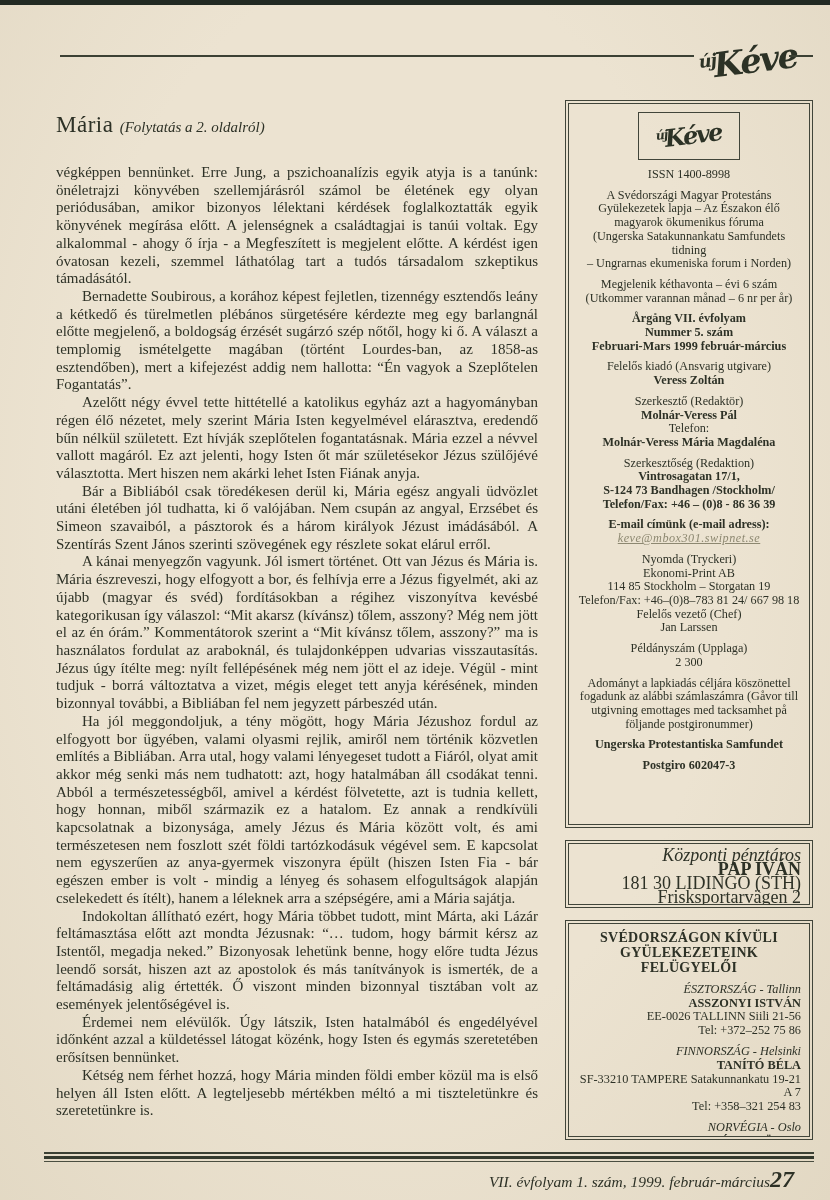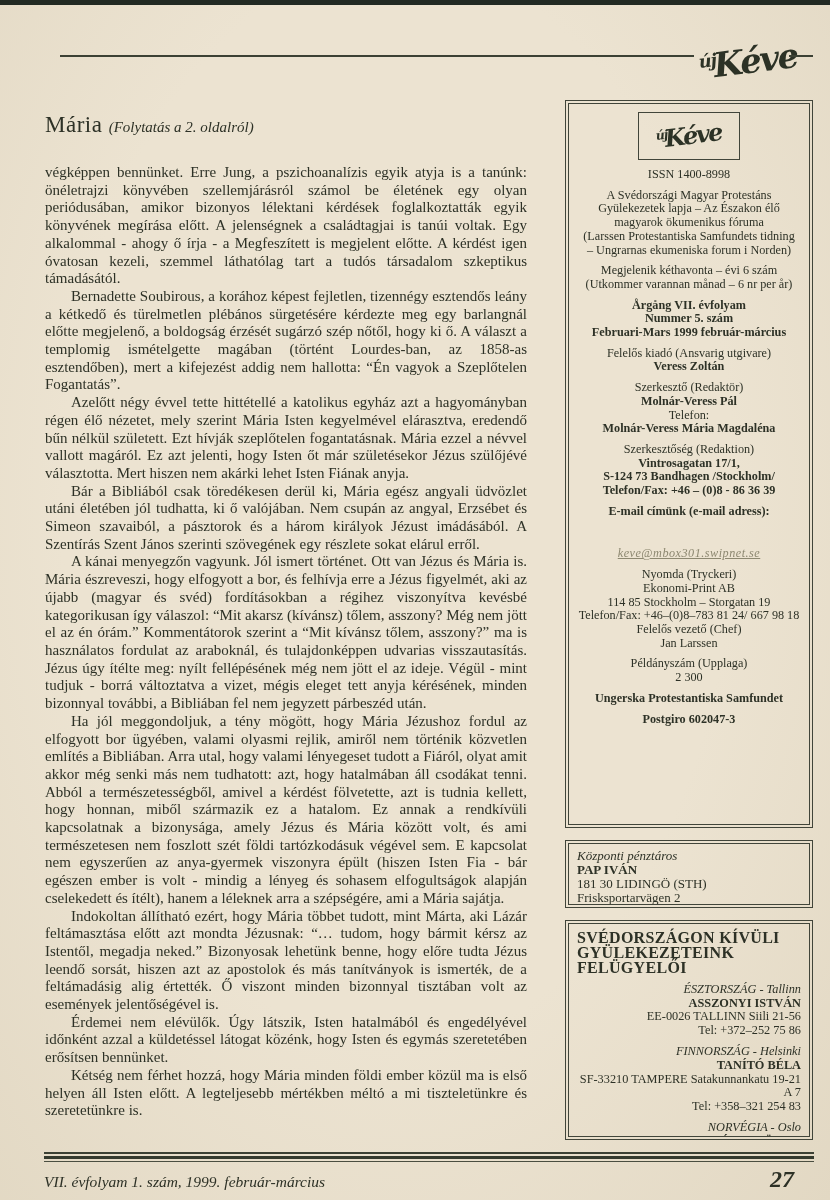--- a/index.html
+++ b/index.html
@@ -14,59 +14,59 @@
   
   .masthead-rule{position:absolute;top:55px;left:60px;width:634px;height:2px;background:#3c4134;}
   .masthead-dash{position:absolute;top:55px;left:789px;width:24px;height:2px;background:#3c4134;}
   .script-logo{font-family:"DejaVu Serif",serif;font-style:italic;font-weight:700;
     transform:rotate(-7deg);display:inline-block;color:#2c3226;line-height:1;}
   .script-logo .lp{font-size:0.52em;position:relative;top:-0.62em;letter-spacing:-1px;}
   .script-logo .lw{letter-spacing:-2px;margin-left:-3px;}
   .masthead-logo{position:absolute;top:44px;left:699px;font-size:34px;}
 
   
-  .article{position:absolute;left:45px;top:112px;width:482px;}
+  .article{position:absolute;left:56px;top:112px;width:482px;}
   .article-title{font-size:23px;letter-spacing:0.5px;}
   .article-title .note{font-size:15px;font-style:italic;letter-spacing:0;}
   .article-body{margin-top:26px;font-size:15px;line-height:17.7px;text-align:justify;font-family:Liberation Serif, serif;}
   .article-body p{margin:0;text-indent:26px;}
   .article-body p.first{text-indent:0;}
 
   
   .dbox{position:absolute;left:565px;width:248px;border:1.5px solid #41453a;padding:2px;box-sizing:border-box;background:transparent;}
   .dbox-inner{border:1px solid #41453a;height:100%;box-sizing:border-box;overflow:hidden;}
   #impressum{top:100px;height:728px;}
   #treasurer{top:840px;height:68px;}
   #supervisors{top:920px;height:220px;}
 
   .imp{padding:5px 6px;text-align:center;font-size:12.2px;line-height:13.7px;}
   .imp .sec{margin:0 0 7px 0;}
   .imp .b{font-weight:700;}
   .logo-frame{width:100px;height:46px;border:1px solid #41453a;margin:3px auto 8px auto;
     display:flex;align-items:center;justify-content:center;}
   .logo-frame .script-logo{font-size:24px;}
-  .email{font-style:italic;color:#8d8871;text-decoration:underline;letter-spacing:0.5px;margin-top:29px;}
-
-  .tre{padding:5px 8px;text-align:left;font-size:13px;line-height:13.9px;}
+  .email{font-style:italic;color:#8d8871;text-decoration:underline;letter-spacing:0.5px;}
+
+  .tre{padding:5px 8px;text-align:right;font-size:18px;line-height:13.9px;}
   .tre .role{font-style:italic;}
   .tre .name{font-weight:700;}
 
   .sup{padding:6px 8px;text-align:left;font-size:12.3px;line-height:13.6px;}
-  .sup .title{font-weight:700;font-size:16px;line-height:15px;margin-bottom:8px;letter-spacing:0.3px;}
+  .sup .title{text-align:center;font-weight:700;font-size:14px;line-height:15px;margin-bottom:8px;letter-spacing:0.3px;}
   .sup .entry{margin-bottom:8px;text-align:right;}
   .sup .region{font-style:italic;}
   .sup .name{font-weight:700;}
 
   
   .footer-rule{position:absolute;left:44px;top:1152px;width:770px;}
   .footer-rule .l1{height:2px;background:#3c4134;margin-bottom:2px;}
   .footer-rule .l2{height:3px;background:#343a2e;margin-bottom:2px;}
   .footer-rule .l3{height:1px;background:#4a4e40;}
   .footer-text{position:absolute;left:44px;top:1166px;width:760px;display:flex;
-    justify-content:space-between;align-items:baseline;}
+    justify-content:flex-end;align-items:baseline;}
   .footer-issue{font-style:italic;font-size:15.5px;}
   .footer-page{font-style:italic;font-weight:700;font-size:24px;padding-right:10px;}
 </style>
 </head>
 <body>
 
 <div class="scan-band-top"></div>
 
 <div class="masthead-rule"></div>
 <div class="masthead-logo script-logo">
@@ -95,21 +95,21 @@
 <div class="dbox" id="impressum">
   <div class="dbox-inner imp">
     <div class="logo-frame">
       <span class="script-logo"><span class="lp">új</span><span class="lw">Kéve</span></span>
     </div>
     <div class="sec">ISSN  1400-8998</div>
     <div class="sec">
       <div>A Svédországi Magyar Protestáns</div>
       <div>Gyülekezetek lapja – Az Északon élő</div>
       <div>magyarok ökumenikus fóruma</div>
-      <div>(Larssen Protestantiska Samfundets tidning</div>
+      <div>(Ungerska Satakunnankatu Samfundets tidning</div>
       <div>– Ungrarnas ekumeniska forum i Norden)</div>
     </div>
     <div class="sec">
       <div>Megjelenik kéthavonta – évi 6 szám</div>
       <div>(Utkommer varannan månad – 6 nr per år)</div>
     </div>
     <div class="sec b">
       <div>Årgång VII. évfolyam</div>
       <div>Nummer 5. szám</div>
       <div>Februari-Mars 1999 február-március</div>
@@ -139,20 +139,21 @@
       <div>Ekonomi-Print AB</div>
       <div>114 85  Stockholm – Storgatan 19</div>
       <div>Telefon/Fax: +46–(0)8–783 81 24/ 667 98 18</div>
       <div>Felelős vezető (Chef)</div>
       <div>Jan Larssen</div>
     </div>
     <div class="sec">
       <div>Példányszám (Upplaga)</div>
       <div>2 300</div>
     </div>
+    <div class="sec">Adományt a lapkiadás céljára köszönettel fogadunk az alábbi számlaszámra (Gåvor till utgivning emottages med tacksamhet på följande postgironummer)</div>
     <div class="sec b">Ungerska Protestantiska Samfundet</div>
     <div class="sec b">Postgiro  602047-3</div>
   </div>
 </div>
 
 <div class="dbox" id="treasurer">
   <div class="dbox-inner tre">
     <div class="role">Központi pénztáros</div>
     <div class="name">PAP IVÁN</div>
     <div>181 30  LIDINGÖ (STH) Frisksportarvägen 2</div>

